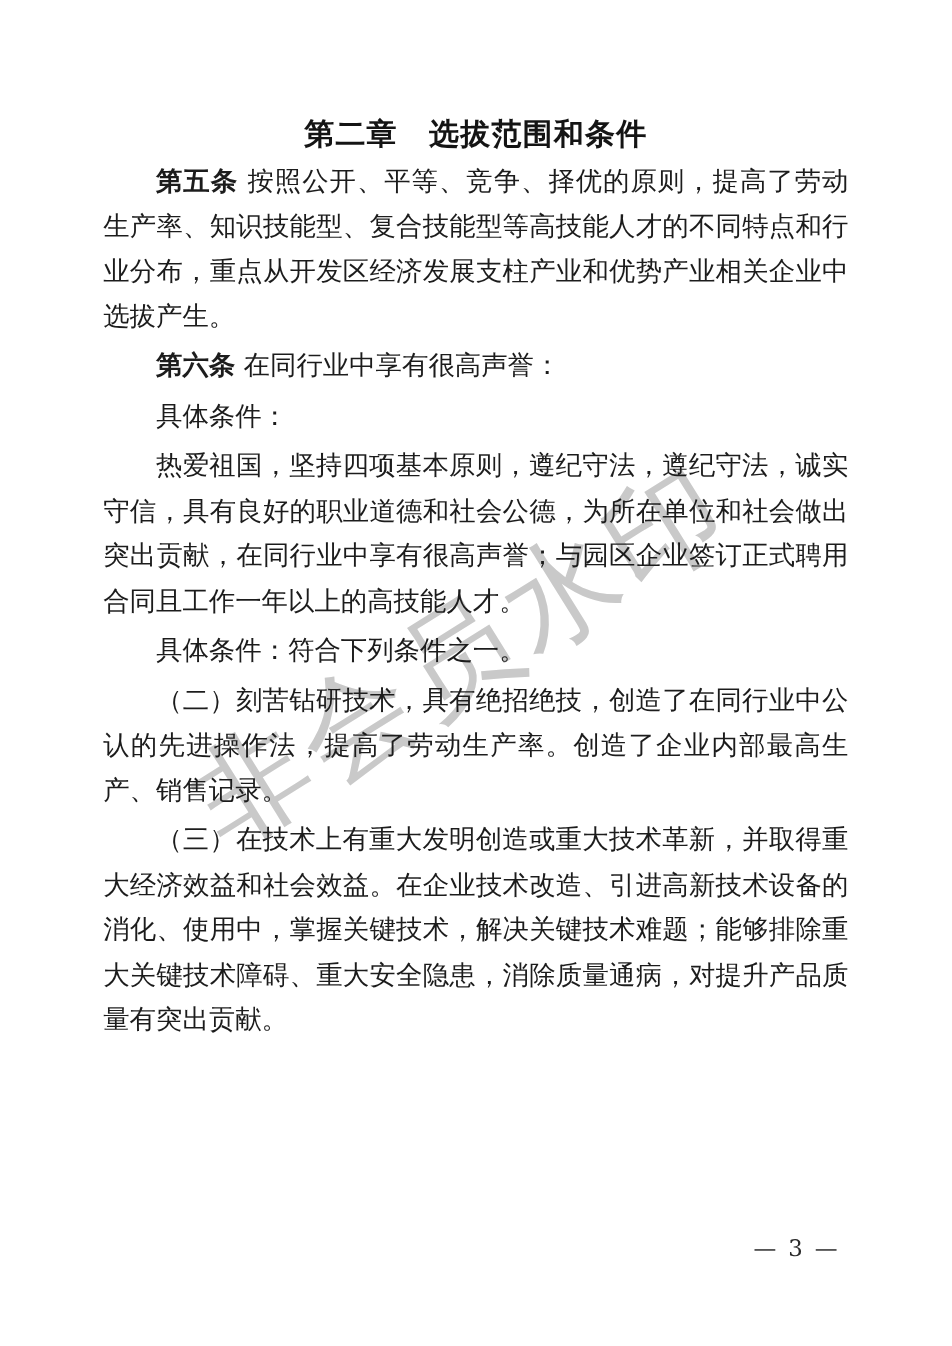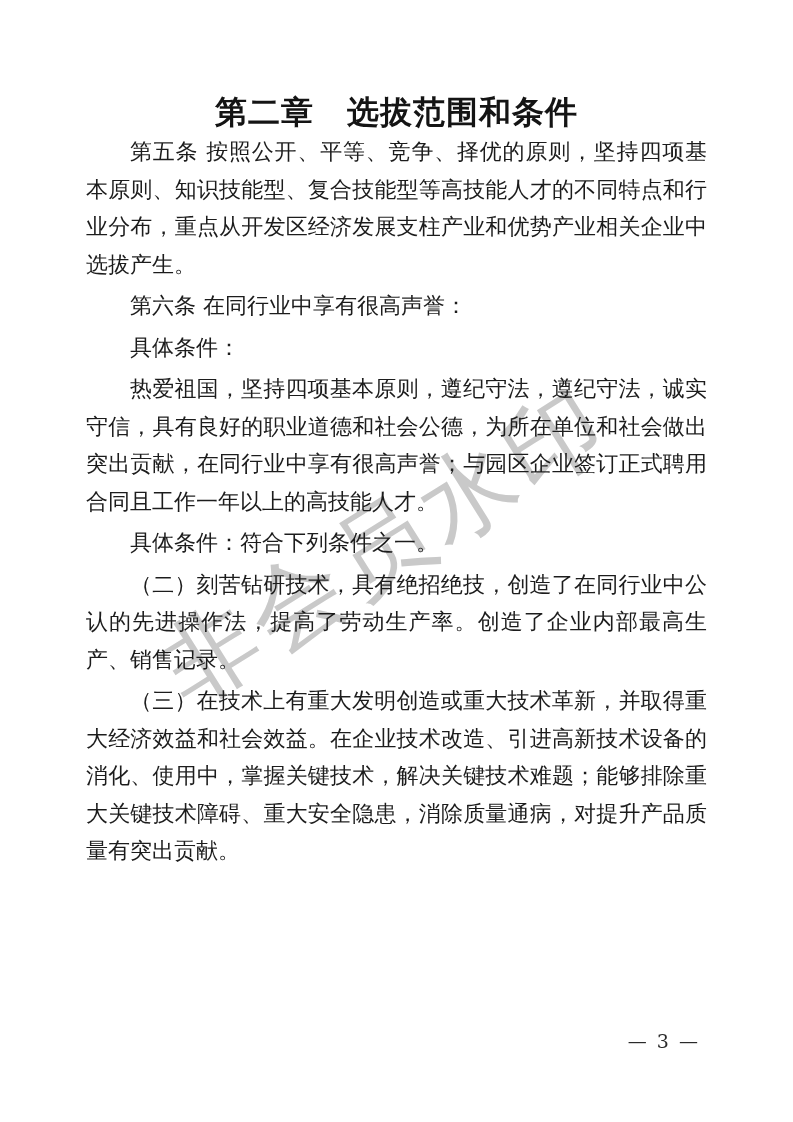--- a/index.html
+++ b/index.html
@@ -25,21 +25,21 @@
     font-family: "DejaVu Sans", "Liberation Sans", sans-serif;
     user-select: none;
   }
   .title {
     position: absolute;
     left: 86px;
     width: 621px;
     top: 96px;
     margin: 0;
     text-align: center;
-    font-size: 32px;
+    font-size: 25px;
     line-height: 32px;
     font-weight: 700;
     letter-spacing: 1px;
     color: #141414;
     font-family: "DejaVu Sans", "Liberation Sans", sans-serif;
     z-index: 1;
   }
   .content {
     position: absolute;
     left: 86px;
@@ -48,42 +48,42 @@
     z-index: 1;
   }
   .content p {
     margin: 4px 0 0 0;
     font-size: 22px;
     line-height: 37.5px;
     text-align: justify;
     text-indent: 2em;
     color: #1c1c1c;
   }
-  .lead { font-weight: 400; }
+  .lead { font-weight: 700; }
   .page-num {
     position: absolute;
     top: 1030px;
     right: 93px;
     font-size: 19px;
     letter-spacing: 2px;
     color: #2a2a2a;
     z-index: 1;
   }
 </style>
 </head>
 <body>
 
 <div class="page">
 
   <div class="watermark">非会员水印</div>
 
   <h1 class="title">第二章　选拔范围和条件</h1>
 
   <div class="content">
-    <p><span class="lead">第五条</span><span> 按照公开、平等、竞争、择优的原则，坚持四项基本原则、知识技能型、复合技能型等高技能人才的不同特点和行业分布，重点从开发区经济发展支柱产业和优势产业相关企业中选拔产生。</span></p>
+    <p><span class="lead">第五条</span><span> 按照公开、平等、竞争、择优的原则，提高了劳动生产率、知识技能型、复合技能型等高技能人才的不同特点和行业分布，重点从开发区经济发展支柱产业和优势产业相关企业中选拔产生。</span></p>
     <p><span class="lead">第六条</span><span> 在同行业中享有很高声誉：</span></p>
     <p><span class="lead"></span><span>具体条件：</span></p>
     <p><span class="lead"></span><span>热爱祖国，坚持四项基本原则，遵纪守法，遵纪守法，诚实守信，具有良好的职业道德和社会公德，为所在单位和社会做出突出贡献，在同行业中享有很高声誉；与园区企业签订正式聘用合同且工作一年以上的高技能人才。</span></p>
     <p><span class="lead"></span><span>具体条件：符合下列条件之一。</span></p>
     <p><span class="lead"></span><span>（二）刻苦钻研技术，具有绝招绝技，创造了在同行业中公认的先进操作法，提高了劳动生产率。创造了企业内部最高生产、销售记录。</span></p>
     <p><span class="lead"></span><span>（三）在技术上有重大发明创造或重大技术革新，并取得重大经济效益和社会效益。在企业技术改造、引进高新技术设备的消化、使用中，掌握关键技术，解决关键技术难题；能够排除重大关键技术障碍、重大安全隐患，消除质量通病，对提升产品质量有突出贡献。</span></p>
   </div>
 
   <div class="page-num">— 3 —</div>
 

